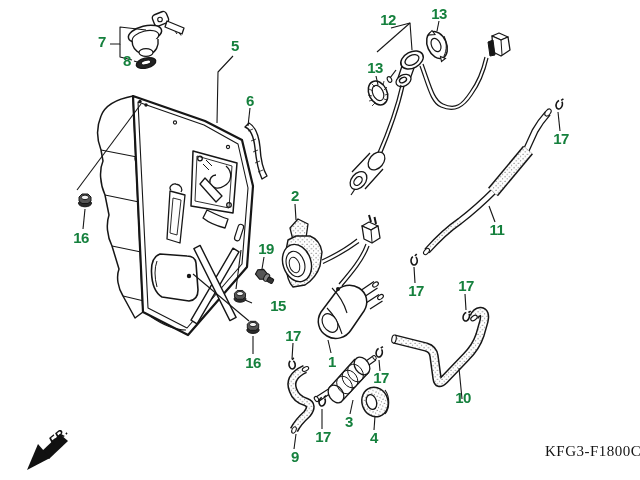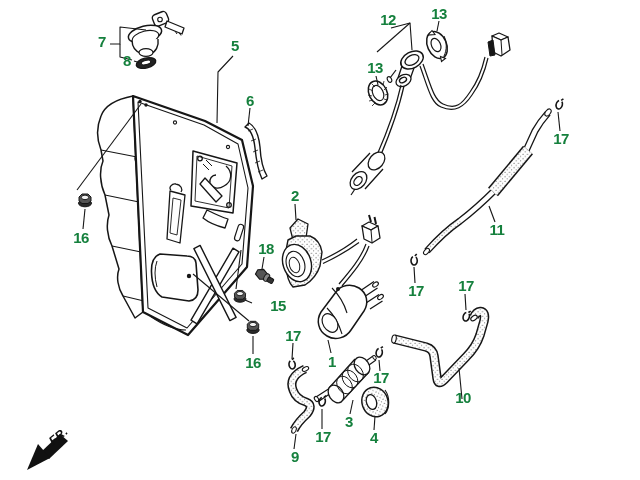--- a/index.html
+++ b/index.html
@@ -317,29 +317,30 @@
       <span class="plabel" style="left: 127px; top: 61px;">8</span>
       <span class="plabel" style="left: 235px; top: 46px;">5</span>
       <span class="plabel" style="left: 250px; top: 101px;">6</span>
       <span class="plabel" style="left: 388px; top: 20px;">12</span>
       <span class="plabel" style="left: 375px; top: 68px;">13</span>
       <span class="plabel" style="left: 439px; top: 14px;">13</span>
       <span class="plabel" style="left: 561px; top: 139px;">17</span>
       <span class="plabel" style="left: 295px; top: 196px;">2</span>
       <span class="plabel" style="left: 497px; top: 230px;">11</span>
       <span class="plabel" style="left: 81px; top: 238px;">16</span>
-      <span class="plabel" style="left: 266px; top: 249px;">18</span>
+      <span class="plabel" style="left: 266px; top: 249px;">19</span>
       <span class="plabel" style="left: 263px; top: 306px; margin-left: 15px;">15</span>
       <span class="plabel" style="left: 253px; top: 363px;">16</span>
       <span class="plabel" style="left: 466px; top: 286px;">17</span>
       <span class="plabel" style="left: 416px; top: 291px;">17</span>
       <span class="plabel" style="left: 293px; top: 336px;">17</span>
       <span class="plabel" style="left: 381px; top: 378px;">17</span>
       <span class="plabel" style="left: 323px; top: 437px;">17</span>
       <span class="plabel" style="left: 332px; top: 362px;">1</span>
       <span class="plabel" style="left: 349px; top: 422px;">3</span>
       <span class="plabel" style="left: 374px; top: 438px;">4</span>
       <span class="plabel" style="left: 295px; top: 457px;">9</span>
       <span class="plabel" style="left: 463px; top: 398px;">10</span>
     </div>
 
+<div id="diagram-code">KFG3-F1800C</div>
 <div id="fr-label">FR.</div>
 </div>
 
 </body></html>

